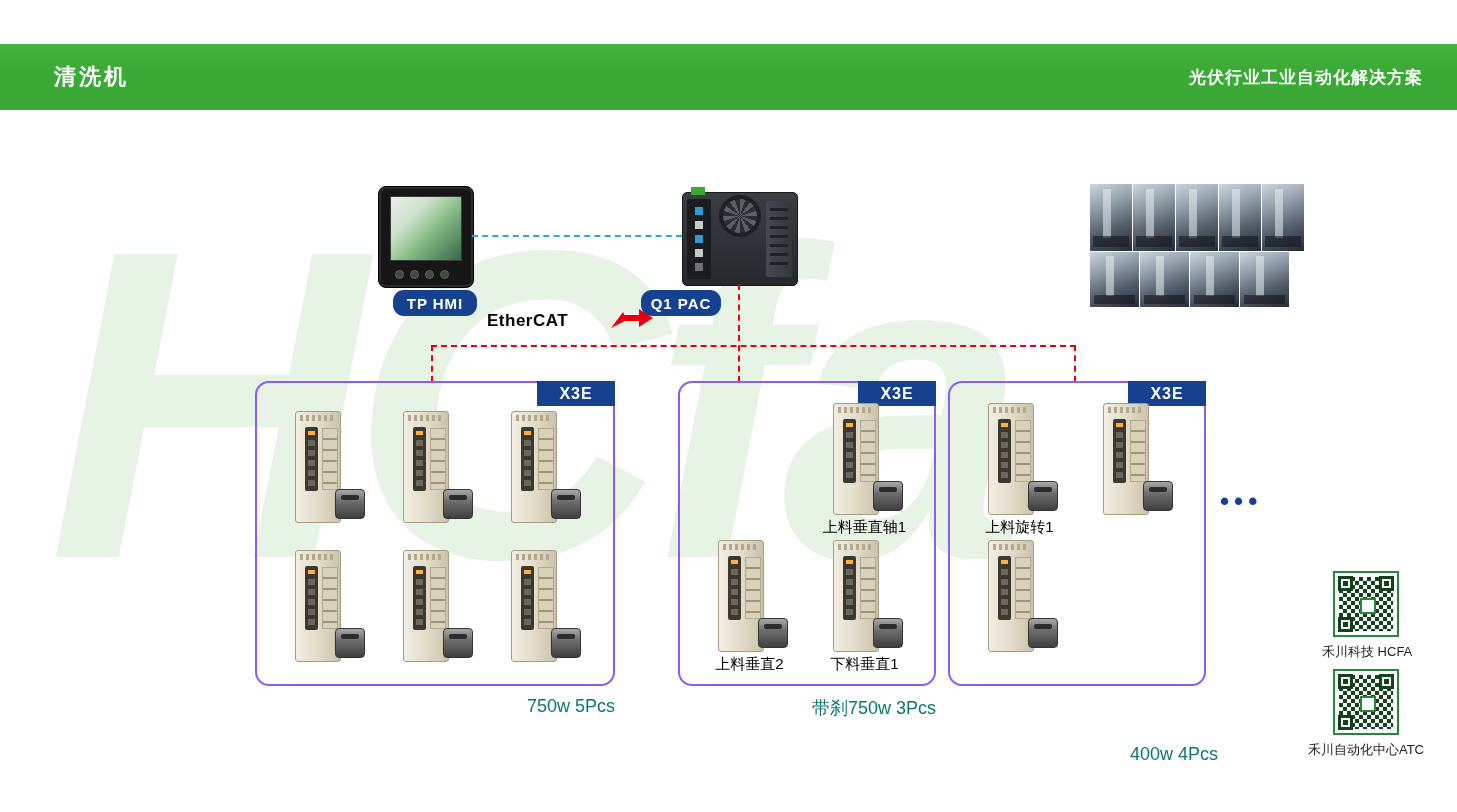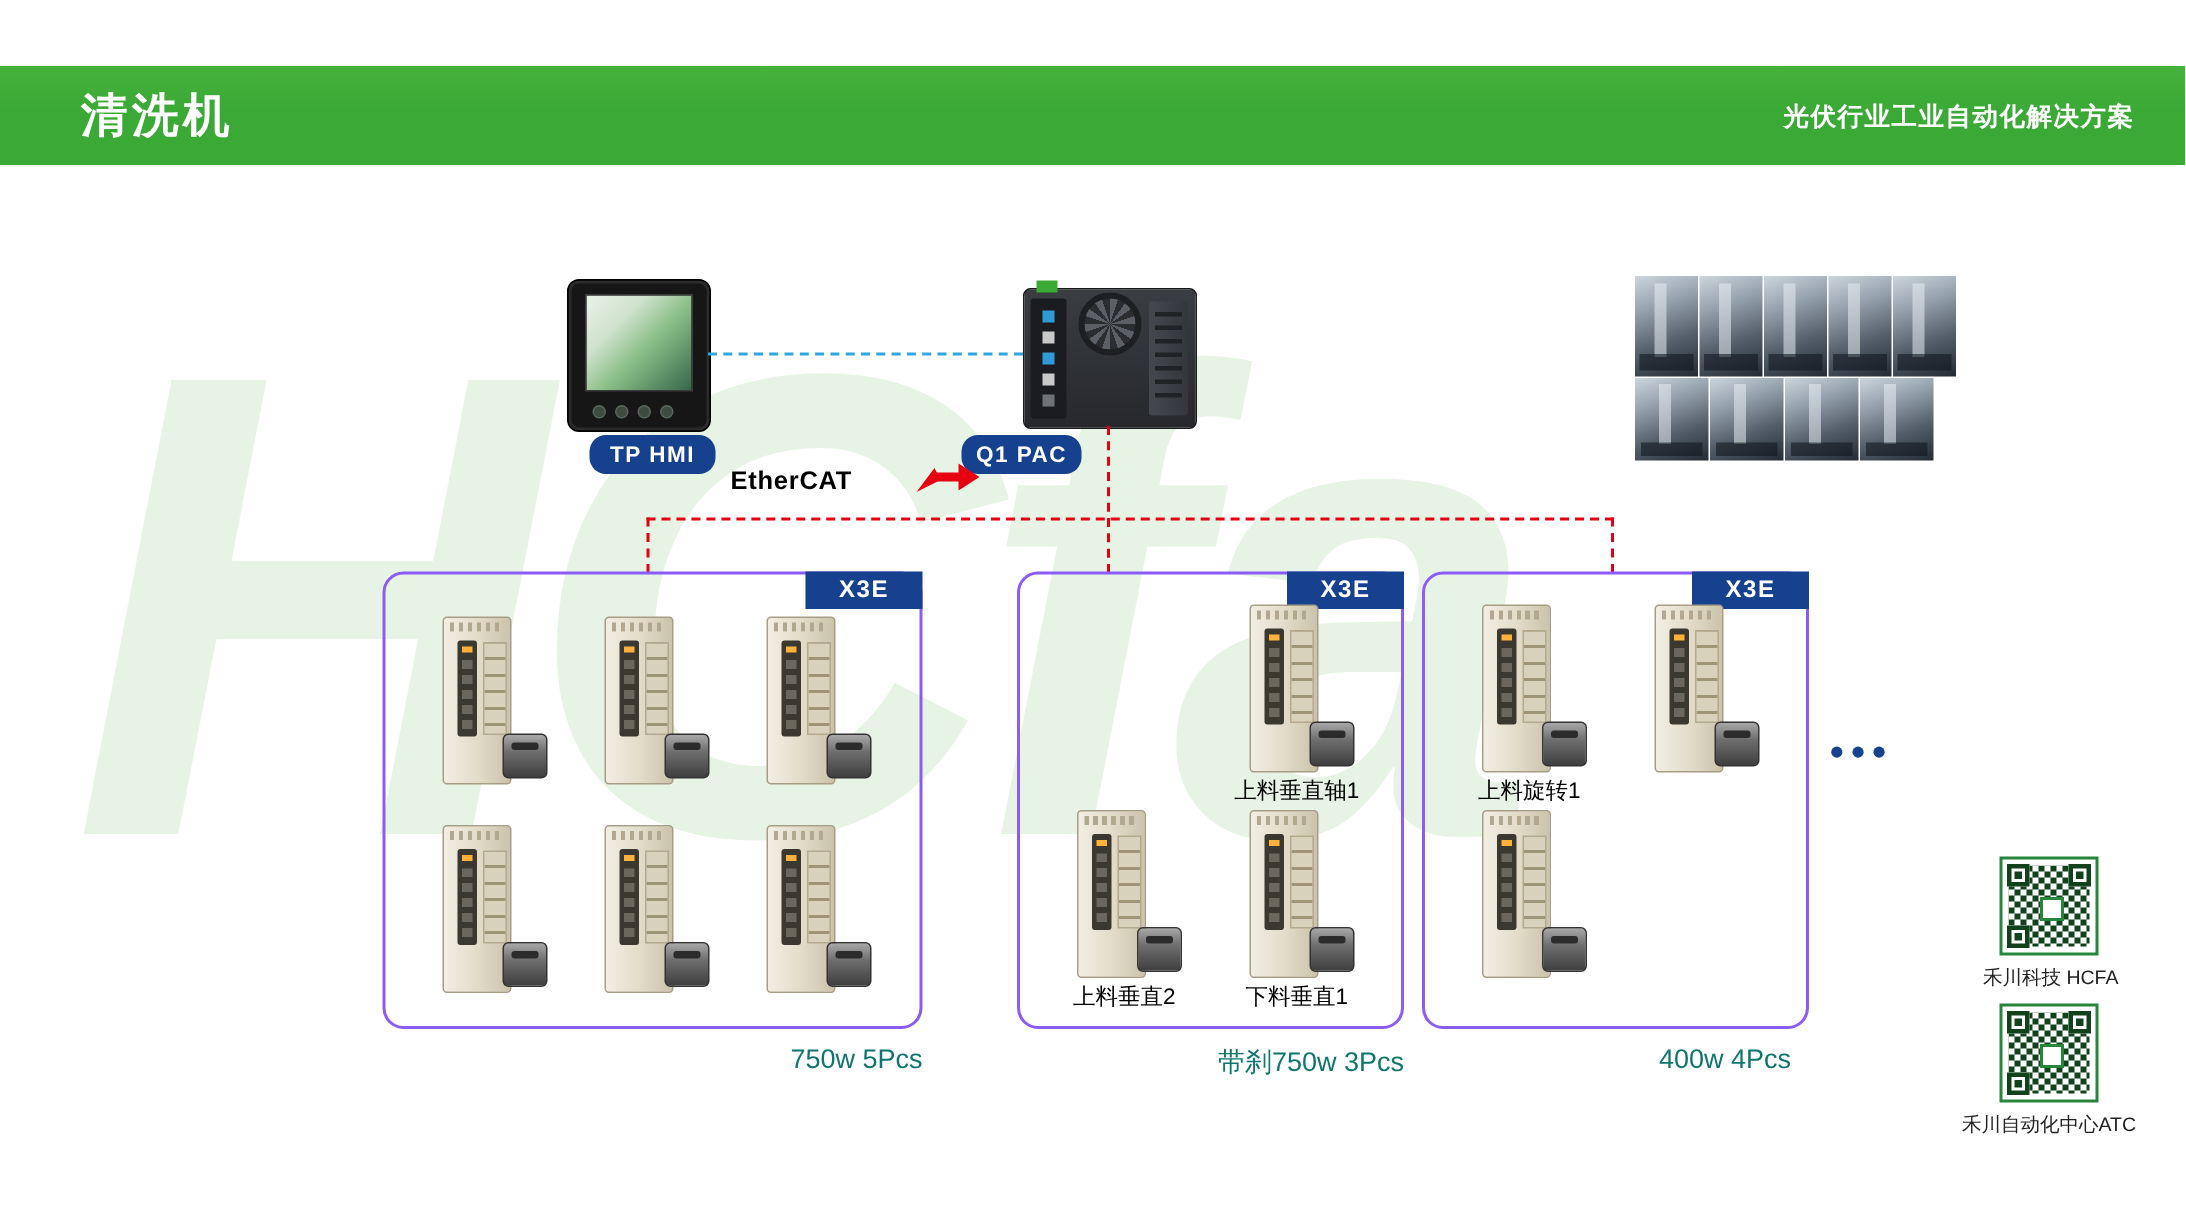--- a/index.html
+++ b/index.html
@@ -8,21 +8,21 @@
 
   
   .watermark{position:absolute;left:48px;top:185px;font-size:440px;line-height:1;font-weight:bold;
              font-style:italic;letter-spacing:-16px;color:rgba(92,175,82,0.15);white-space:nowrap;
              z-index:0;user-select:none;}
 
   
   .topbar{position:absolute;left:0;top:44px;width:100%;height:66px;box-sizing:border-box;
           background:linear-gradient(180deg,#46b13c 0%,#3aa935 45%);display:flex;align-items:center;
           justify-content:space-between;padding:0 34px 0 54px;}
-  .topbar h1{margin:0;color:#fff;font-size:31px;font-weight:bold;letter-spacing:3px;}
+  .topbar h1{margin:0;color:#fff;font-size:22px;font-weight:bold;letter-spacing:3px;}
   .topbar .subtitle{color:#fff;font-size:17px;font-weight:600;letter-spacing:1px;}
 
   
   .hmi{position:absolute;left:378px;top:186px;width:94px;height:100px;background:#161616;
        border:1px solid #000;border-radius:8px;box-shadow:inset 0 0 0 2px #2b2b2b;}
   .hmi-screen{position:absolute;left:11px;top:9px;right:11px;bottom:26px;border:1px solid #3a3a3a;
        background:linear-gradient(135deg,#eaf2e8 0%,#cfe2cc 30%,#8cc08a 55%,#35684a 100%);}
   .hmi-btns{position:absolute;left:16px;bottom:8px;display:flex;gap:6px;}
   .hmi-btn{width:7px;height:7px;border-radius:50%;background:#3f4a41;border:1px solid #5a675c;}
 
@@ -97,21 +97,21 @@
   .d-slot{position:absolute;left:33px;top:17px;width:16px;height:62px;border:1px solid #b3a98e;box-sizing:border-box;
        background:repeating-linear-gradient(180deg,#d8d1bc 0 9px,#9e9478 9px 11px);}
   .d-motor{position:absolute;right:0;bottom:4px;width:30px;height:30px;border-radius:4px;border:1px solid #333;box-sizing:border-box;
        background:linear-gradient(180deg,#a8a8a8 0%,#6e6e6e 40%,#3f3f3f 100%);}
   .d-motor::before{content:"";position:absolute;left:5px;top:5px;right:5px;height:5px;background:#2c2c2c;border-radius:2px;}
 
   
   .caption{position:absolute;top:696px;font-size:18px;color:#0f766e;text-align:right;}
   #cap1{left:255px;width:360px;}
   #cap2{left:678px;width:258px;}
-  #cap3{left:936px;width:258px;}
+  #cap3{left:960px;width:258px;margin-top:48px;}
 
   .ellipsis{position:absolute;left:1220px;top:486px;color:#16418e;font-size:26px;font-weight:bold;letter-spacing:5px;}
 
   
   .qrwrap{position:absolute;text-align:center;}
   #qr1{left:1322px;top:571px;width:88px;}
   #qr2{left:1301px;top:669px;width:130px;}
   .qr{position:relative;width:66px;height:66px;margin:0 auto;background:#fff;border:2px solid #27863b;box-sizing:border-box;}
   .qr-pattern{position:absolute;left:4px;top:4px;right:4px;bottom:4px;
        background:conic-gradient(#11421c 0 25%,#fff 0 50%,#11421c 0 75%,#fff 0) 0 0/8px 8px;}

